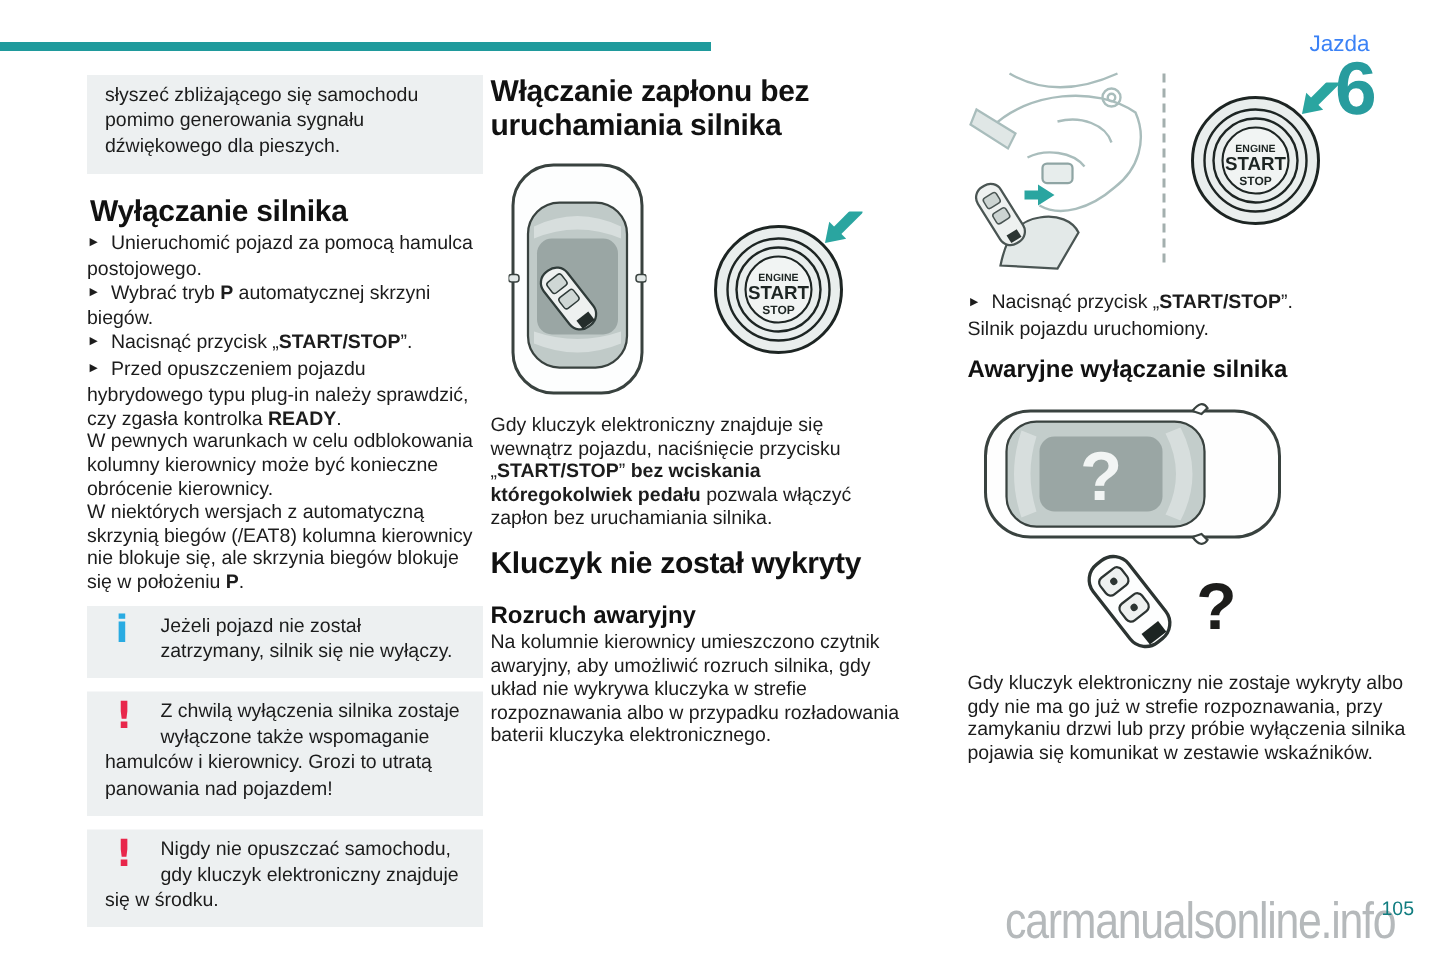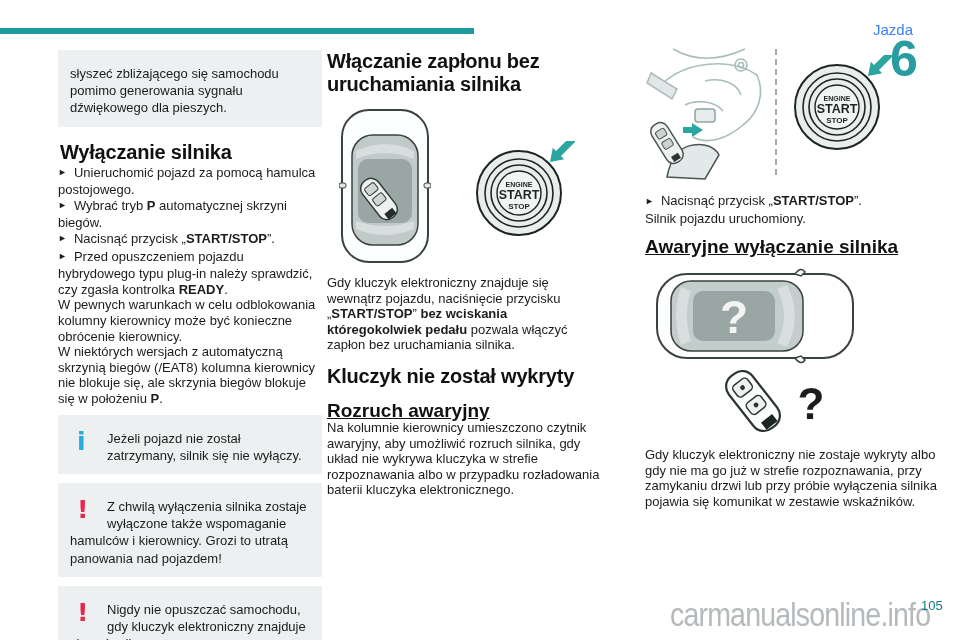--- a/index.html
+++ b/index.html
@@ -12,27 +12,27 @@
   .chapter-num{position:absolute;top:34px;left:890px;font-size:50px;line-height:1;
                font-weight:bold;color:#289c9e;}
 
   
   .col{position:absolute;top:50px;}
   .col1{left:58px;width:264px;}
   .col2{left:327px;width:278px;}
   .col3{left:645px;width:292px;top:45px;}
 
   h2{font-size:20px;line-height:23px;margin:0;font-weight:bold;letter-spacing:-.2px;color:#111;}
-  h3{font-size:19px;line-height:18px;margin:0;font-weight:bold;color:#111;text-decoration:underline;}
+  h3{font-size:16px;line-height:18px;margin:0;font-weight:bold;color:#111;}
   .col1 h2{margin:14px 0 1px 2px;}
   p.body{font-size:13px;line-height:15.6px;margin:0;}
   .arr{font-size:9px;margin-right:7px;position:relative;top:-1.5px;}
 
   
-  .note{background:#edf0f1;padding:15px 12px 10px;font-size:13px;line-height:17.2px;}
+  .note{background:#edf0f1;padding:4px 12px 10px;font-size:13px;line-height:17.2px;}
   .note .ic{float:left;width:15px;margin:1px 15px 2px 7px;font-weight:bold;font-size:25px;
             line-height:22px;font-family:"DejaVu Sans",sans-serif;}
   .ic-info{color:#29abe2;}
   .ic-warn{color:#e8274b;}
   .mt6{margin-top:6px;} .mt8{margin-top:8px;} .mt9{margin-top:9px;}
   .mt12{margin-top:12px;} .mt14{margin-top:14px;}
 
   
   .fig{position:relative;}
   .fig-mid{height:166px;margin:9px 0 4px;}

